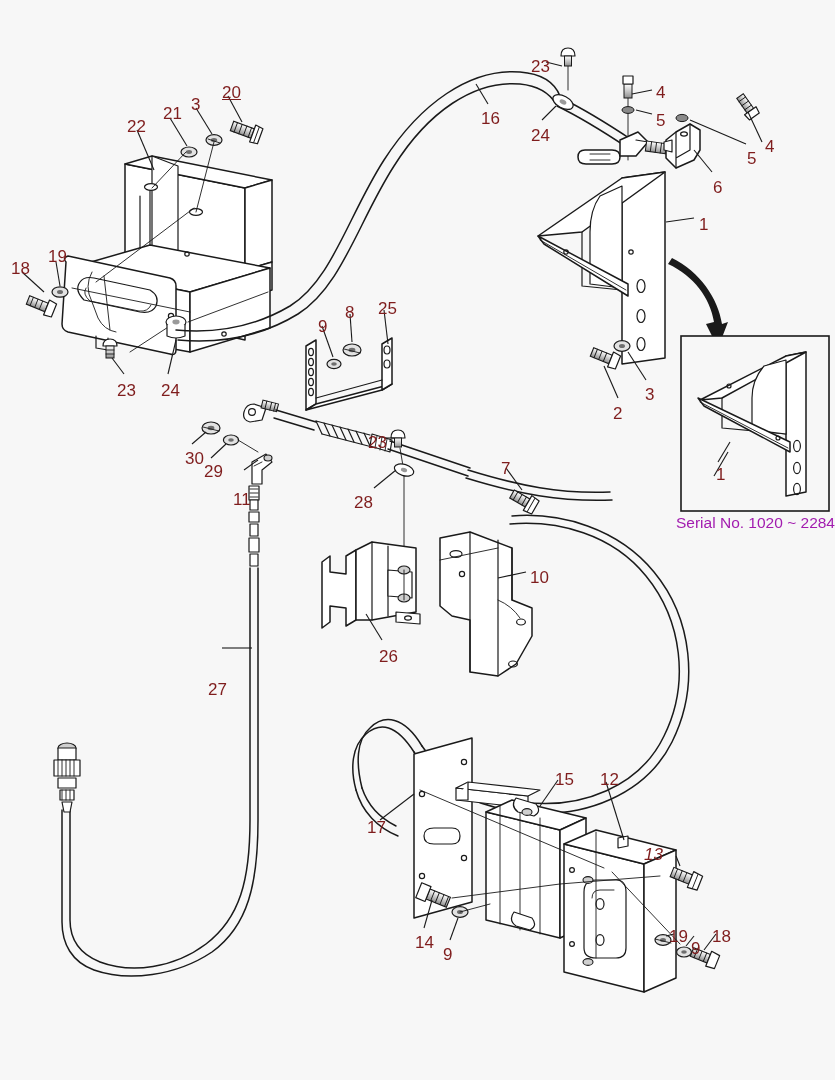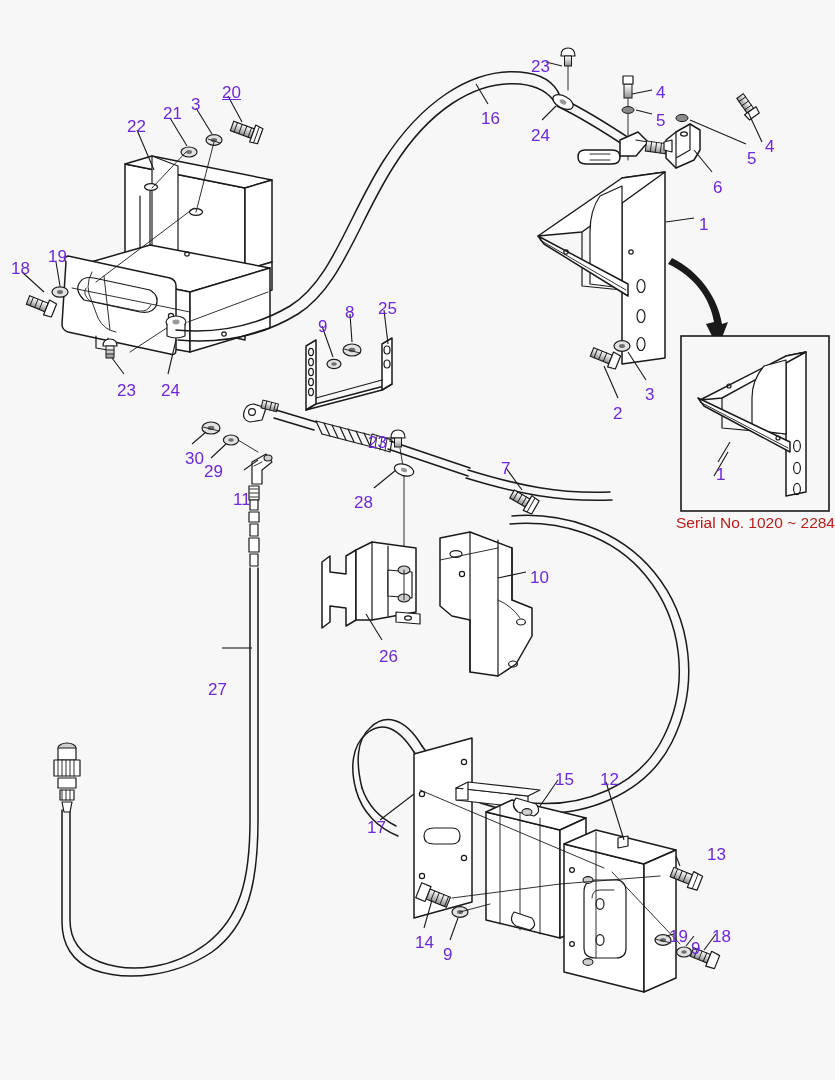--- a/index.html
+++ b/index.html
@@ -1,20 +1,20 @@
 <!DOCTYPE html>
 <html><head>
 <meta charset="utf-8">
 <style>
   html,body{margin:0;padding:0;background:#f7f7f7;}
   body{font-family:"Liberation Sans",sans-serif;}
   #page{position:relative;width:835px;height:1080px;background:#f7f7f7;overflow:hidden;}
   #diagram{position:absolute;left:0;top:0;width:835px;height:1080px;}
-  .lbl{position:absolute;font-family:"Liberation Sans",sans-serif;font-size:17px;color:#6d28d9;line-height:1;white-space:nowrap;}
-  .cap{position:absolute;font-family:"Liberation Sans",sans-serif;font-size:15.5px;color:#b91c1c;white-space:nowrap;}
+  .lbl{position:absolute;font-family:"Liberation Sans",sans-serif;font-size:17px;color:#7f1d1d;line-height:1;white-space:nowrap;}
+  .cap{position:absolute;font-family:"Liberation Sans",sans-serif;font-size:15.5px;color:#a21caf;white-space:nowrap;}
 </style>
 </head>
 <body>
 
 <div id="page">
 
   <svg id="diagram" viewBox="0 0 835 1080">
     <defs>
       <style>
         .ln{fill:none;stroke:#1a1a1a;stroke-width:1.5;stroke-linejoin:round;stroke-linecap:round;}
@@ -542,21 +542,21 @@
   <div class="lbl" style="left:233px;top:475px;margin-top:16px;">11</div>
   <div class="lbl" style="left:368px;top:434px;">23</div>
   <div class="lbl" style="left:354px;top:494px;">28</div>
   <div class="lbl" style="left:501px;top:460px;">7</div>
   <div class="lbl" style="left:530px;top:569px;text-align:center;">10</div>
   <div class="lbl" style="left:379px;top:648px;">26</div>
   <div class="lbl" style="left:208px;top:647px;margin-top:34px;">27</div>
   <div class="lbl" style="left:367px;top:819px;">17</div>
   <div class="lbl" style="left:555px;top:771px;">15</div>
   <div class="lbl" style="left:600px;top:771px;">12</div>
-  <div class="lbl" style="left:707px;top:846px;">13</div>
+  <div class="lbl" style="left:644px;top:846px;font-style:italic;">13</div>
   <div class="lbl" style="left:669px;top:928px;">19</div>
   <div class="lbl" style="left:691px;top:940px;">9</div>
   <div class="lbl" style="left:712px;top:928px;">18</div>
   <div class="lbl" style="left:415px;top:934px;">14</div>
   <div class="lbl" style="left:443px;top:946px;">9</div>
   <div class="lbl" style="left:716px;top:466px;">1</div>
 
   <div class="cap" style="left:676px;top:514px;">Serial No. 1020 ~ 2284</div>
 
 </div>

